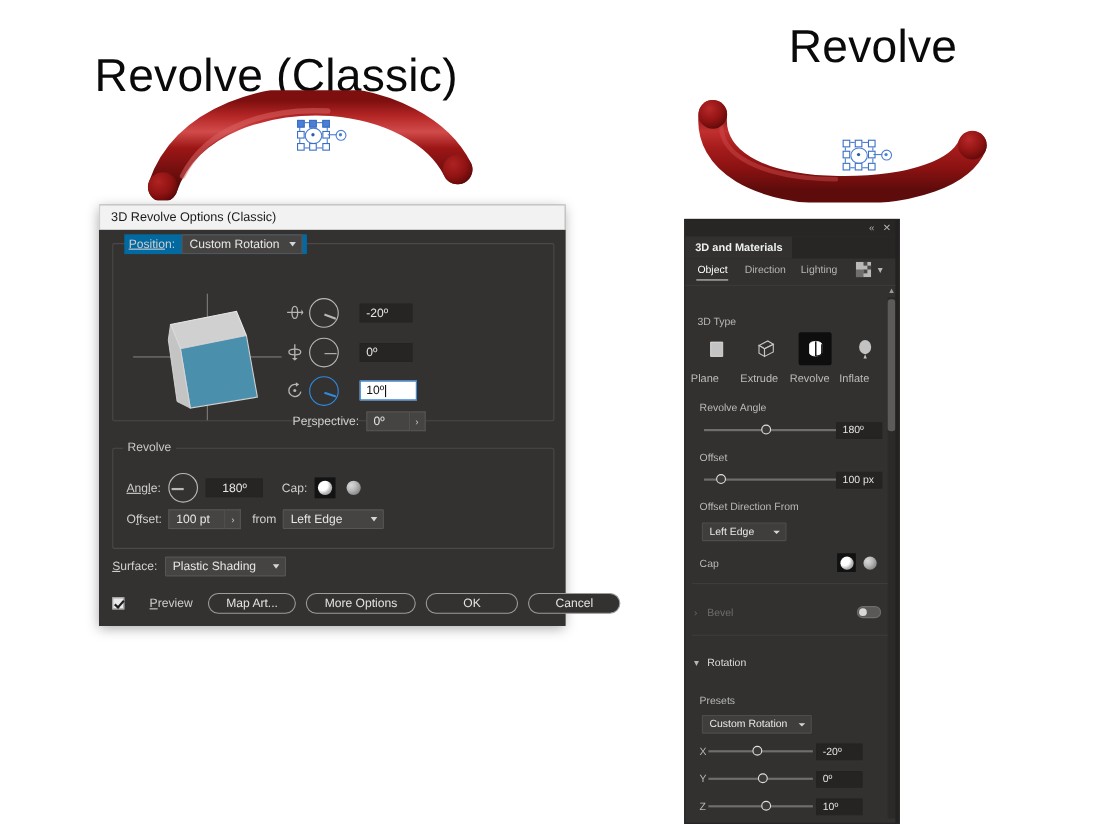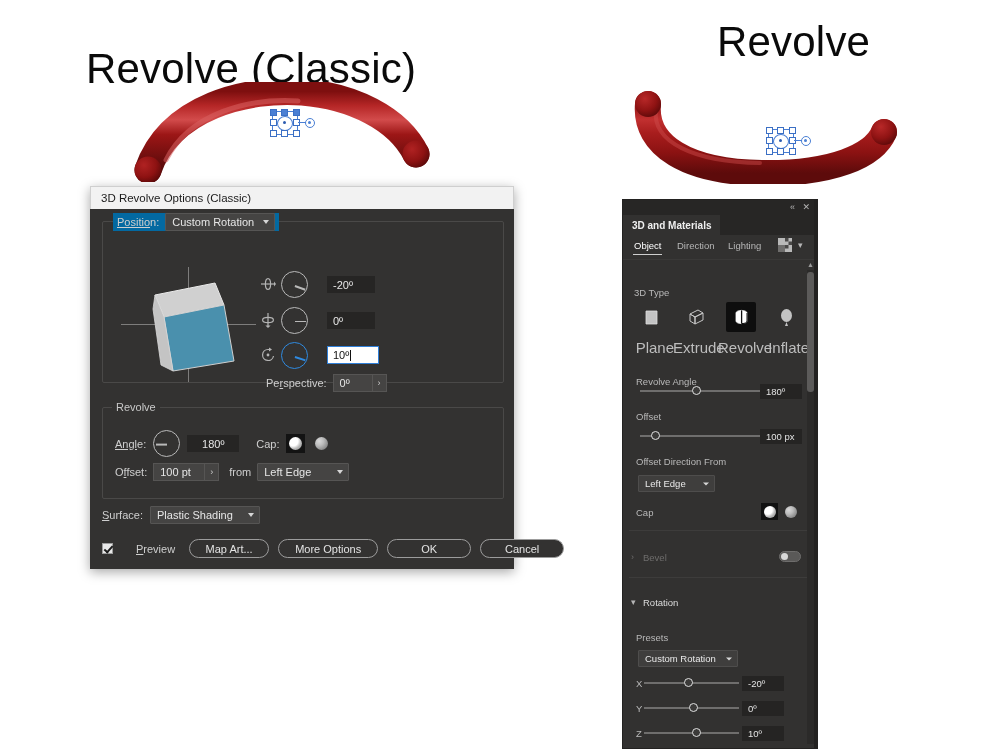--- a/index.html
+++ b/index.html
@@ -140,21 +140,21 @@
   .subtab.active{color:#ffffff;}
   .subtab.active::after{
     content:"";position:absolute;left:-1px;right:-1px;bottom:-4px;height:1px;background:#cfcfcf;
   }
   .sec-label{color:#b9b9b9;font-size:9.5px;}
   .type-btn{
     position:absolute;width:30px;height:30px;display:flex;align-items:center;justify-content:center;
     box-sizing:border-box;border-radius:2px;
   }
   .type-btn.sel{background:#0e0e0e;}
-  .type-cap{position:absolute;font-size:15px;color:#bdbdbd;text-align:right;width:46px;}
+  .type-cap{position:absolute;font-size:10px;color:#bdbdbd;text-align:left;width:46px;}
 
   .slider{position:absolute;height:10px;}
   .slider .track{position:absolute;left:0;right:0;top:4px;height:1.5px;background:#6f6e6d;}
   .slider .knob{
     position:absolute;top:0;width:9px;height:9px;border-radius:50%;background:#3b3a39;
     border:1.6px solid #e0e0e0;box-sizing:border-box;
   }
   .pfield{
     position:absolute;background:#252423;border:1px solid #252423;color:#e3e3e3;font-size:9.5px;
     height:15px;display:flex;align-items:center;padding:0 5px;box-sizing:border-box;
@@ -471,21 +471,21 @@
       <ellipse cx="8.5" cy="7.5" rx="5.5" ry="6.5" fill="#c3c3c3"></ellipse>
       <path d="M8.5,14 L7,18 L10,18 Z" fill="#c3c3c3"></path>
     </svg>
   </div>
 
   <span class="type-cap" style="left:5px;top:139px;">Plane</span>
   <span class="type-cap" style="left:50px;top:139px;">Extrude</span>
   <span class="type-cap" style="left:95px;top:139px;">Revolve</span>
   <span class="type-cap" style="left:140px;top:139px;">Inflate</span>
 
-  <span class="sec-label" style="position:absolute;left:13px;top:176px;">Revolve Angle</span>
+  <span class="sec-label" style="position:absolute;left:13px;top:166px;">Revolve Angle</span>
   <div class="slider" style="left:17px;top:186px;width:120px;">
     <div class="track"></div>
     <div class="knob" style="left:52px;"></div>
   </div>
   <div class="pfield" style="left:137px;top:184px;width:42px;">
     <span>180º</span>
   </div>
 
   <span class="sec-label" style="position:absolute;left:13px;top:211px;">Offset</span>
   <div class="slider" style="left:17px;top:231px;width:120px;">

